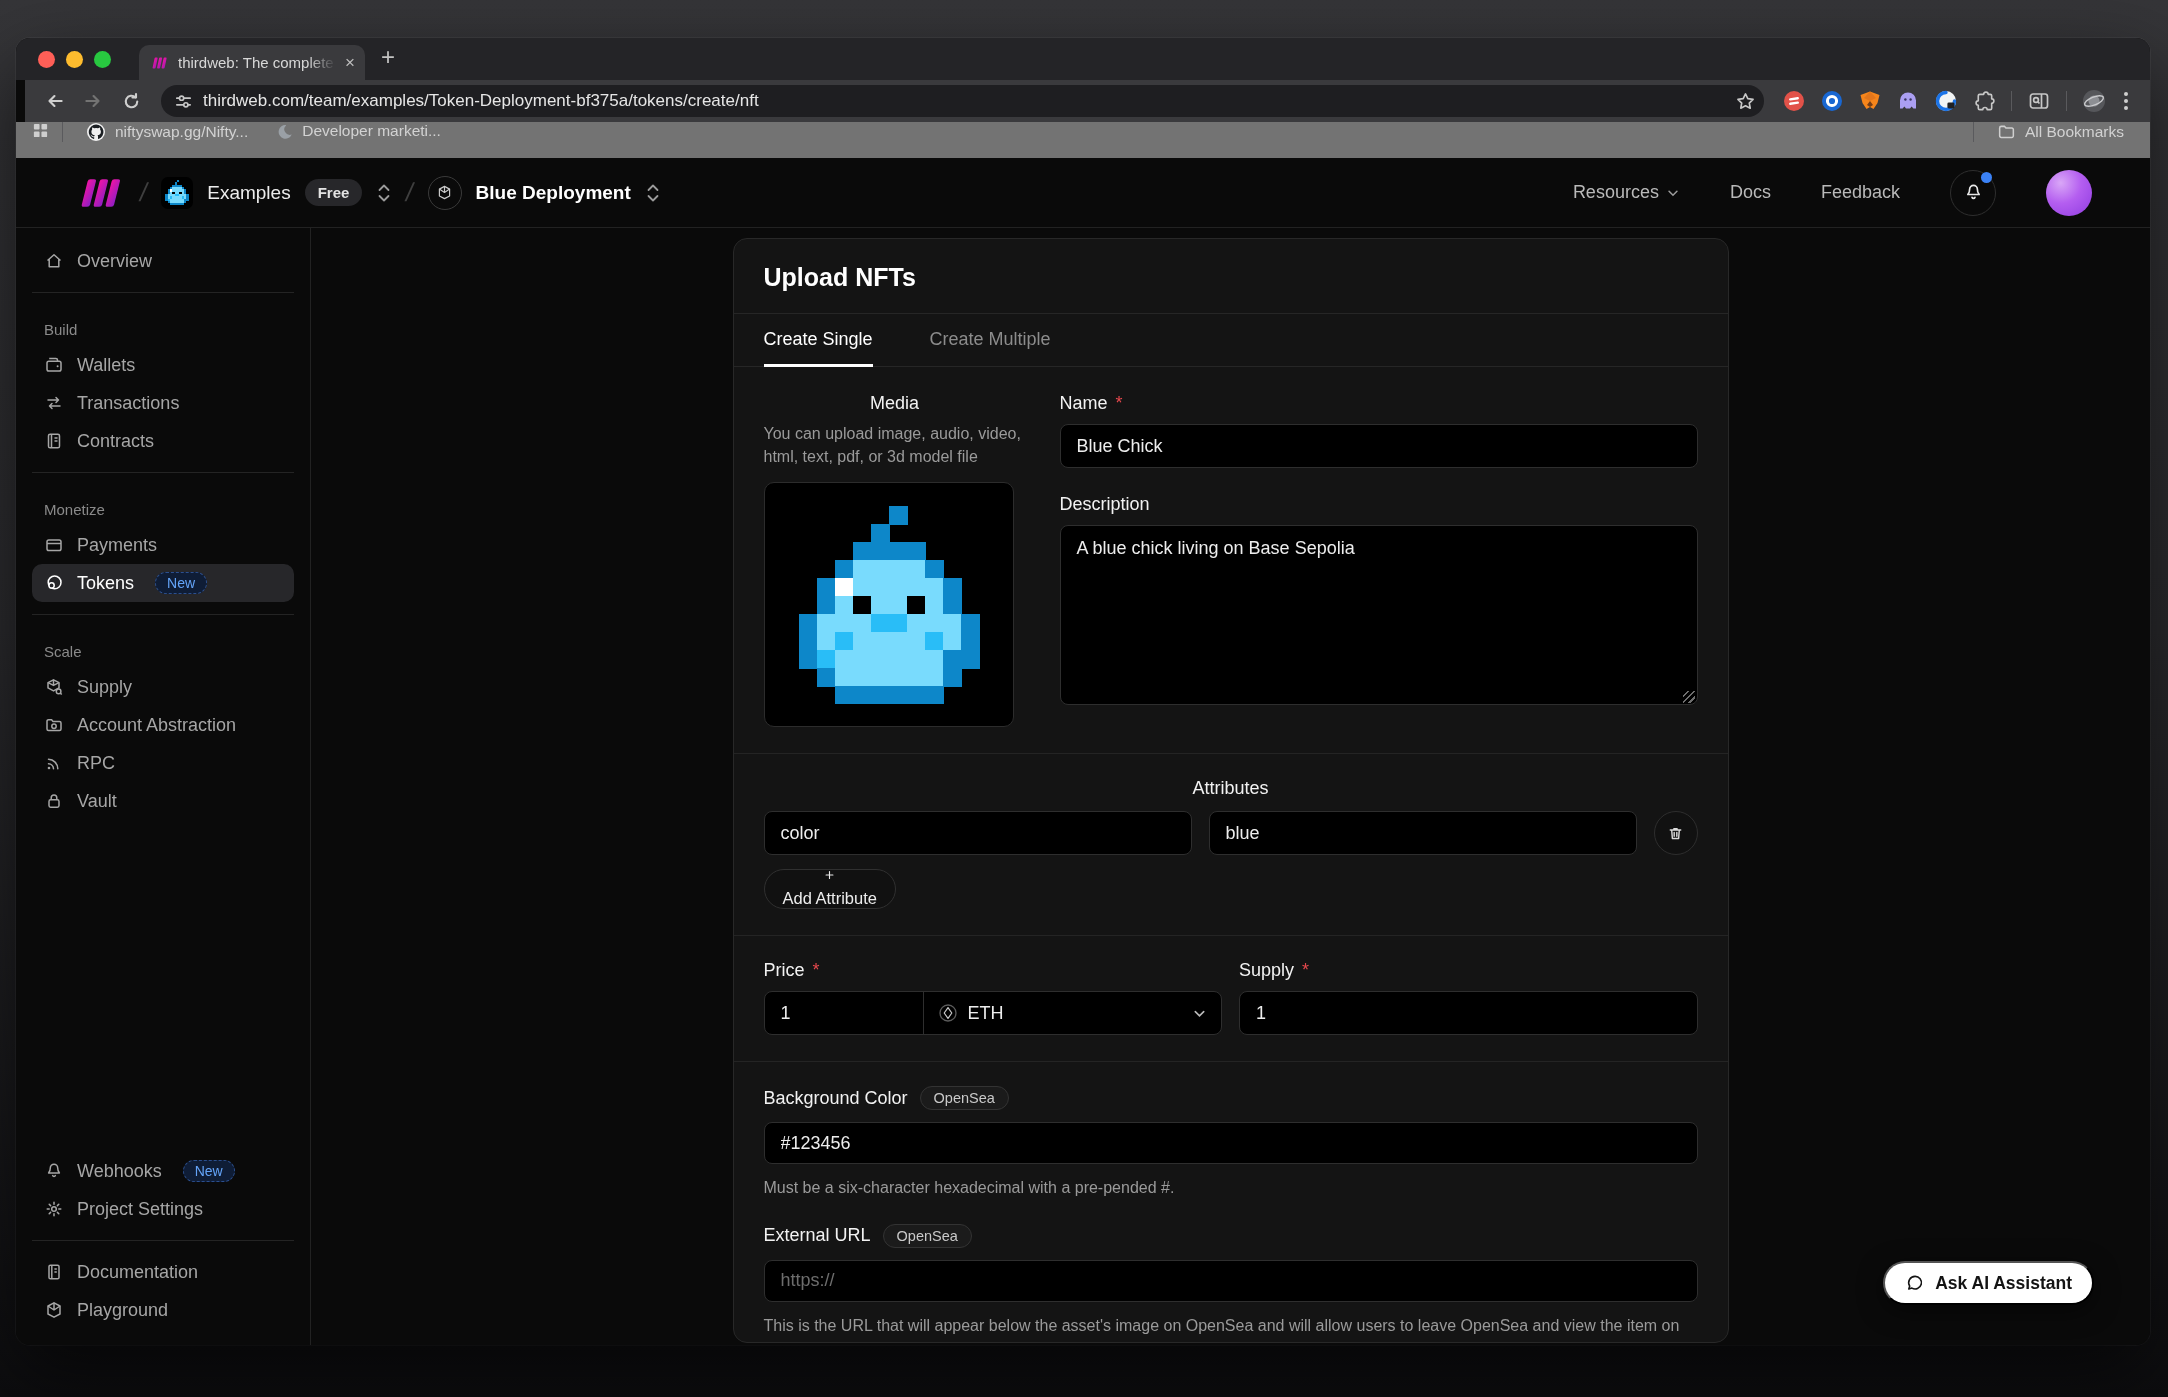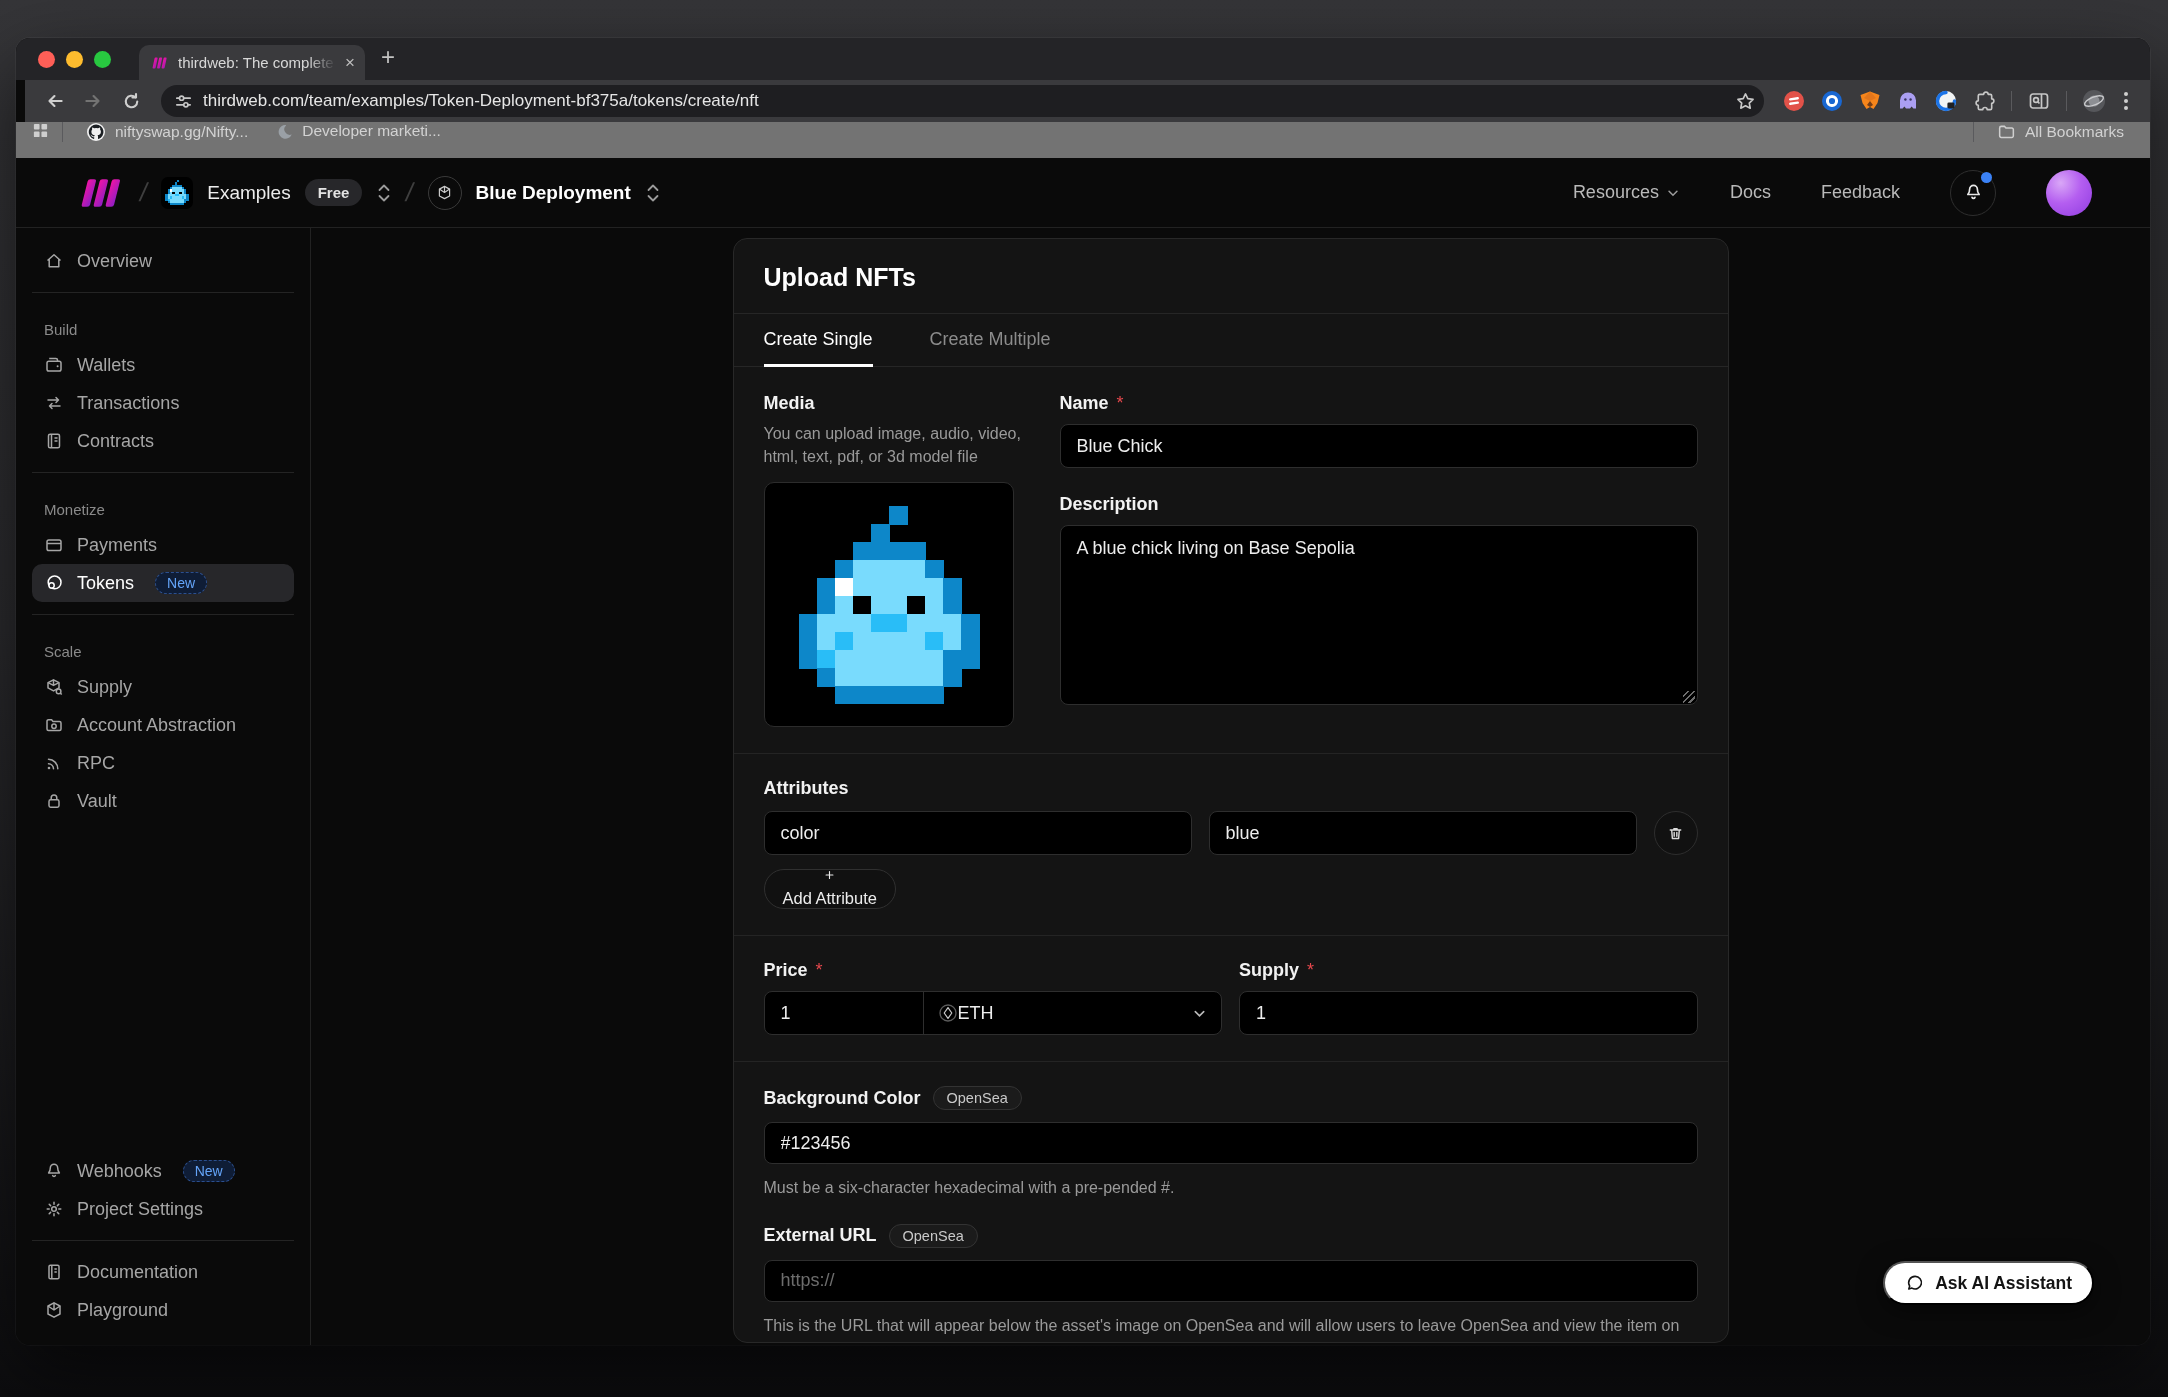--- a/index.html
+++ b/index.html
@@ -77,21 +77,21 @@
   .content{ flex:1; position:relative; min-width:0; display:flex; justify-content:center; }
   .card{ width:996px; height:1105px; margin-top:10px; background:#141414; border:1px solid #282828; border-radius:14px;
     display:flex; flex-direction:column; overflow:hidden; }
   .card-header{ padding:24px 30px 21px; }
   .card-title{ font-size:25px; font-weight:700; color:#fff; }
   .card-tabs{ border-top:1px solid #262626; border-bottom:1px solid #262626; display:flex; gap:57px; padding:0 30px; height:54px; flex:0 0 auto; }
   .ctab{ display:flex; align-items:center; font-size:18px; color:#8c8c8c; border-bottom:3px solid transparent; margin-bottom:-1px; }
   .ctab.active{ color:#fff; border-bottom-color:#fff; font-weight:500; }
   .card-body{ padding:26px 30px 0; }
 
-  .field-label{ font-size:18px; font-weight:700; color:#f2f2f2; }
+  .field-label{ font-size:18px; font-weight:400; color:#f2f2f2;text-align:center; }
   .req{ color:#e5484d; margin-left:6px; font-size:18px; }
   .helper{ font-size:16px; color:#9a9a9a; line-height:1.45; }
   .tw-input{ width:100%; height:44px; background:#000; border:1px solid #2e2e2e; border-radius:8px;
     color:#ededed; font-size:18px; padding:0 16px; font-family:inherit; outline:none; }
   .tw-input::placeholder{ color:#6d6d6d; }
 
   .media-row{ display:flex; gap:34px; }
   .media-col{ width:262px; flex:0 0 auto; }
   .media-box{ width:250px; height:245px; margin-top:14px; background:#000; border:1px solid #2c2c2c; border-radius:10px;
     display:flex; align-items:center; justify-content:center; }
@@ -108,21 +108,21 @@
   .attr-row .tw-input{ flex:1; width:auto; }
   .icon-btn{ width:44px; height:44px; flex:0 0 auto; border-radius:50%; border:1px solid #2e2e2e; background:#111;
     display:flex; align-items:center; justify-content:center; color:#dcdcdc; }
   .pill-btn{ margin-top:14px; display:inline-flex; align-items:center; gap:9px; height:40px; padding:0 18px;
     border-radius:999px; border:1px solid #303030; background:#111; color:#ececec; font-size:16.5px; font-weight:500;flex-direction:column; }
 
   .two-col{ display:flex; gap:17px; }
   .two-col > div{ flex:1; min-width:0; }
   .price-ctl{ margin-top:10px; display:flex; height:44px; border:1px solid #2e2e2e; border-radius:8px; background:#000; overflow:hidden; }
   .price-ctl input{ width:159px; background:transparent; border:0; outline:none; color:#ededed; font-size:18px; padding:0 16px; border-right:1px solid #2e2e2e; font-family:inherit; }
-  .cur-select{ flex:1; display:flex; align-items:center; padding:0 14px; color:#ededed; font-size:18px; font-weight:500; }
+  .cur-select{ flex:1; display:flex; align-items:center; gap:10px; padding:0 14px; color:#ededed; font-size:18px; font-weight:500; }
   .cur-select .chev{ margin-left:auto; color:#b9b9b9; }
 
   .label-row{ display:flex; align-items:center; gap:12px; }
   .badge-os{ border:1px solid #333; background:#1b1b1b; color:#c9c9c9; font-size:14.5px; padding:3px 13px; border-radius:999px; }
 
   .assistant{ position:absolute; right:56px; bottom:40px; height:44px; background:#fff; color:#141414;
     border-radius:999px; display:flex; align-items:center; gap:10px; padding:2px 20px; font-size:17.5px; font-weight:600;
     box-shadow:0 6px 24px rgba(0,0,0,.5); }
 </style>
 </head>

